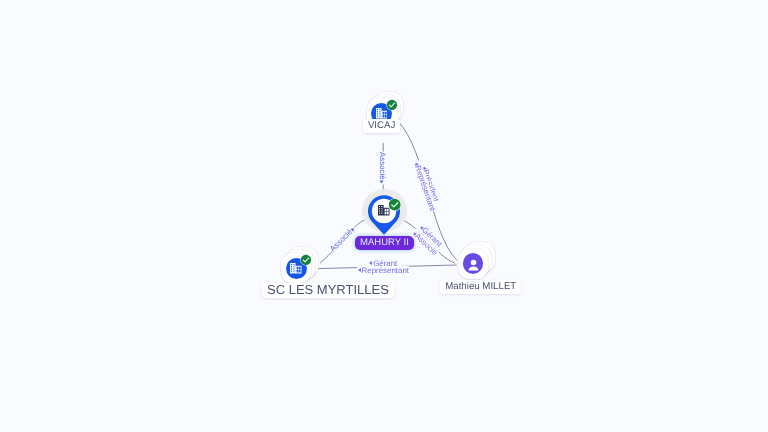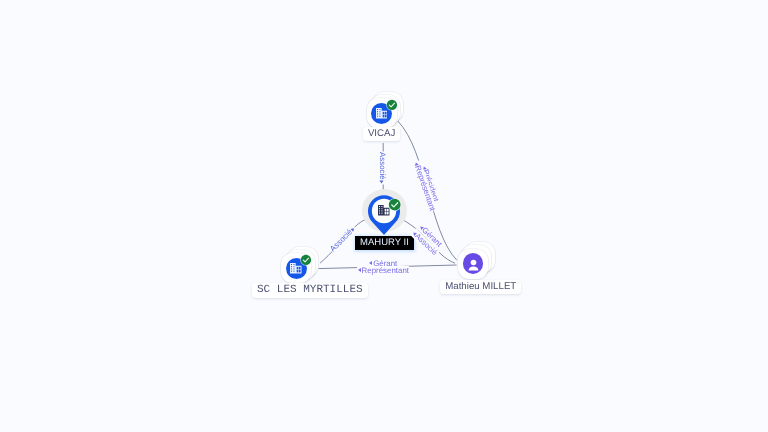--- a/index.html
+++ b/index.html
@@ -8,21 +8,21 @@
        -webkit-font-smoothing:antialiased;text-rendering:geometricPrecision;}
   #stage{position:relative;width:768px;height:432px;}
   svg.layer{position:absolute;left:0;top:0;width:768px;height:432px;overflow:visible;}
   .node{position:absolute;width:0;height:0;}
   .card{position:absolute;width:30px;height:30px;border-radius:11px;background:#ffffff;
         box-shadow:0 1px 2px rgba(60,70,100,.10),0 0 0 .55px rgba(80,90,120,.10);}
   .disc{position:absolute;border-radius:50%;}
   .nlabel{position:absolute;background:#fff;border-radius:3.5px;color:#4a5070;
           font-size:9.7px;line-height:14.4px;white-space:nowrap;padding:0 5px;
           box-shadow:0 1px 2.5px rgba(40,50,80,.13);}
-  .pill{position:absolute;background:#000000;border-radius:0;color:#e2eeff;
+  .pill{position:absolute;background:#6d28d9;border-radius:5px;color:#e2eeff;
         font-size:9.5px;line-height:13.8px;white-space:nowrap;padding:0 5.4px;
         box-shadow:0 0 3px 1.5px rgba(150,195,255,.55);}
   .elabel{position:absolute;color:#7a6fe6;font-size:7.9px;line-height:9px;white-space:nowrap;
           transform-origin:0 50%;display:flex;align-items:center;gap:1px;
           background:#f9fbff;padding:0 0.5px;}
   .elabel.blue{color:#5566dd;}
   .arw{width:0;height:0;border-top:2.2px solid transparent;border-bottom:2.2px solid transparent;
        border-left:3.2px solid currentColor;display:inline-block;}
   .arwb{width:0;height:0;border-top:2.2px solid transparent;border-bottom:2.2px solid transparent;
        border-right:3.2px solid currentColor;display:inline-block;}
@@ -95,21 +95,21 @@
         <rect x="33" y="34" width="8.5" height="12.5"></rect>
           <rect x="44" y="34" width="8.5" height="12.5"></rect>
       </g>
     </svg>
     <svg style="position:absolute;left:4.3px;top:-14.4px;width:11.8px;height:11.8px;" viewBox="0 0 26 26">
       <circle cx="13" cy="13" r="12.6" fill="#e6f6ff" opacity=".8"></circle>
       <circle cx="13" cy="13" r="11.4" fill="#17823c"></circle>
       <path d="M7.4,13.6 L11.2,17.2 L18.8,9.2" fill="none" stroke="#eafaf0" stroke-width="2.4" stroke-linecap="round" stroke-linejoin="round"></path>
     </svg>
   </div>
-  <div class="nlabel" style="left:362.9px;top:127px;">VICAJ</div>
+  <div class="nlabel" style="left:362.9px;top:119px;">VICAJ</div>
 
   <div class="node" style="left:296.2px;top:268.2px;">
     <div class="card" style="left:-8.2px;top:-21.4px;"></div>
     <div class="card" style="left:-11.6px;top:-18.2px;"></div>
     <div class="card" style="left:-15px;top:-15px;"></div>
     <div class="disc" style="left:-10.5px;top:-10.5px;width:21px;height:21px;background:#1557e8;"></div>
     <svg style="position:absolute;left:-5.9px;top:-5.2px;width:11.5px;height:10.5px;" viewBox="0 0 57 52">
       <path fill="#e9f2ff" d="M0,0 h28 v14 h29 v38 h-57 z"></path>
       <g fill="#1557e8">
         <rect x="5" y="5" width="5" height="5"></rect>
@@ -125,21 +125,21 @@
         <rect x="33" y="34" width="8.5" height="12.5"></rect>
           <rect x="44" y="34" width="8.5" height="12.5"></rect>
       </g>
     </svg>
     <svg style="position:absolute;left:4.3px;top:-14.4px;width:11.8px;height:11.8px;" viewBox="0 0 26 26">
       <circle cx="13" cy="13" r="12.6" fill="#e6f6ff" opacity=".8"></circle>
       <circle cx="13" cy="13" r="11.4" fill="#17823c"></circle>
       <path d="M7.4,13.6 L11.2,17.2 L18.8,9.2" fill="none" stroke="#eafaf0" stroke-width="2.4" stroke-linecap="round" stroke-linejoin="round"></path>
     </svg>
   </div>
-  <div class="nlabel" style="left:252px;top:283.4px;font-size:11px;font-family:Liberation Mono, monospace;">SC LES MYRTILLES</div>
+  <div class="nlabel" style="left:262px;top:283.4px;font-size:13px;">SC LES MYRTILLES</div>
 
   <div class="node" style="left:473px;top:263.5px;">
     <div class="card" style="left:-8.2px;top:-21.4px;"></div>
     <div class="card" style="left:-11.6px;top:-18.2px;"></div>
     <div class="card" style="left:-15px;top:-15px;"></div>
     <div class="disc" style="left:-10.2px;top:-10.2px;width:20.4px;height:20.4px;background:#6a4ae5;"></div>
     <svg style="position:absolute;left:-6px;top:-5.5px;width:13px;height:13px;" viewBox="0 0 26 26">
       <circle cx="13" cy="9" r="5.6" fill="#fff"></circle>
       <path d="M3.2,25 C3.2,19.8 7.6,17.2 13,17.2 C18.4,17.2 22.8,19.8 22.8,25 Z" fill="#fff"></path>
     </svg>

